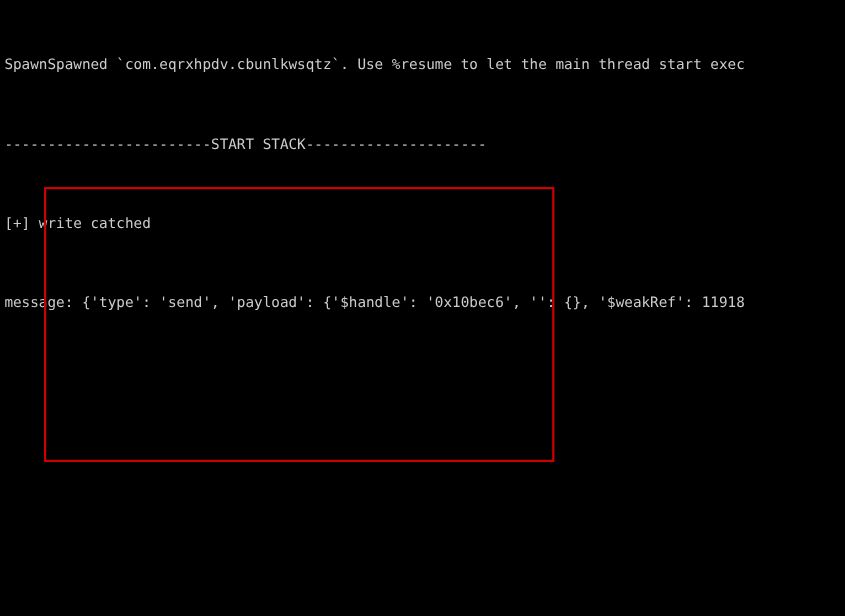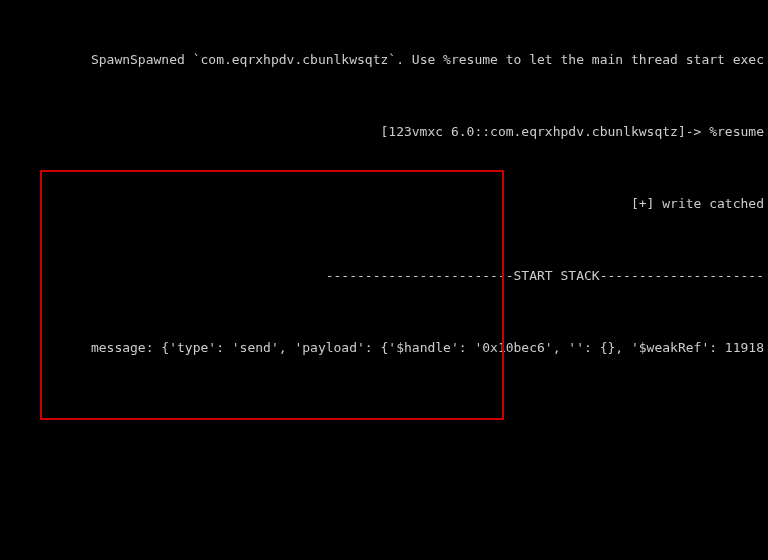--- a/index.html
+++ b/index.html
@@ -15,40 +15,38 @@
     overflow: hidden;
   }
   .terminal {
     position: relative;
     padding: 0 4px;
     white-space: pre;
   }
   .line {
     white-space: pre;
     letter-spacing: 0px;
-    text-align: right;
   }
   .highlight-box {
     position: absolute;
     border: 2px solid #c00;
     pointer-events: none;
     left: 40px;
     top: 170px;
     width: 460px;
     height: 246px;
   }
 </style>
 </head>
 <body>
 
 <div class="terminal">
   <div class="line">SpawnSpawned `com.eqrxhpdv.cbunlkwsqtz`. Use %resume to let the main thread start exec</div>
-  <div class="line">[123vmxc 6.0::com.eqrxhpdv.cbunlkwsqtz]-&gt; %resume</div>
+  <div class="line">------------------------START STACK---------------------</div>
   <div class="line">[+] write catched</div>
-  <div class="line">------------------------START STACK---------------------</div>
   <div class="line">message: {'type': 'send', 'payload': {'$handle': '0x10bec6', '': {}, '$weakRef': 11918</div>
   
   
   
   
   
   
   
   
   

